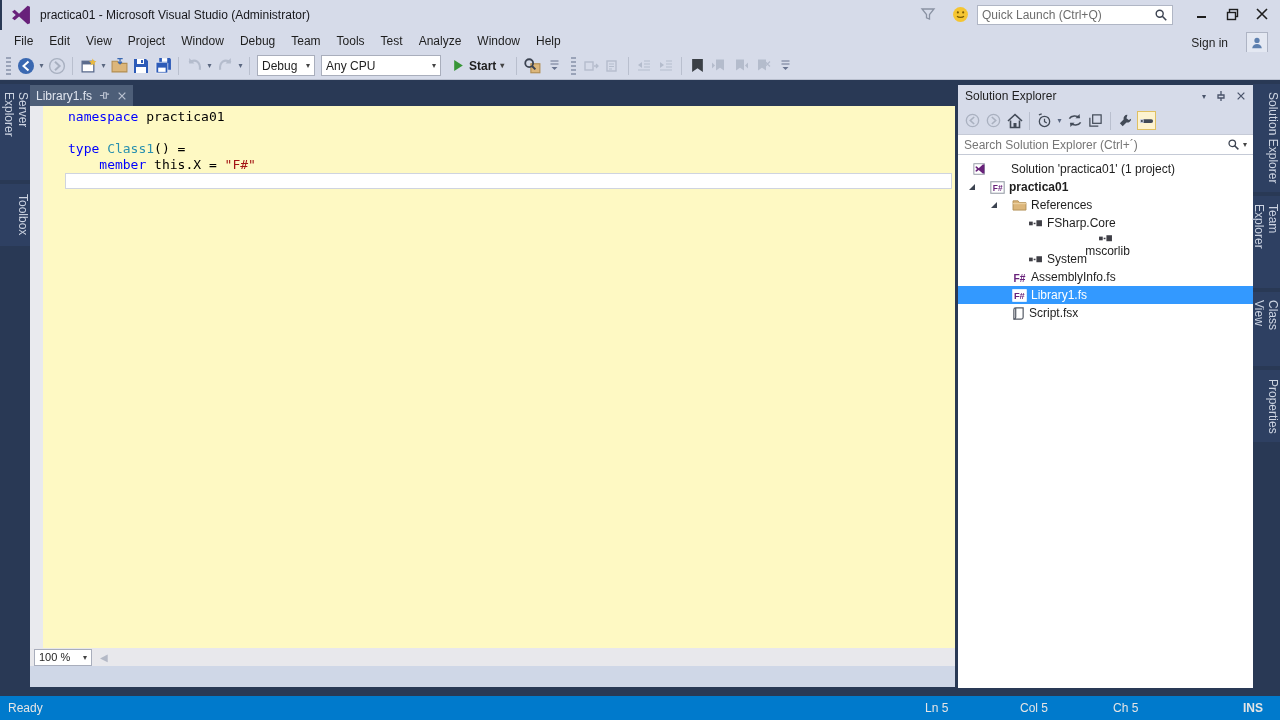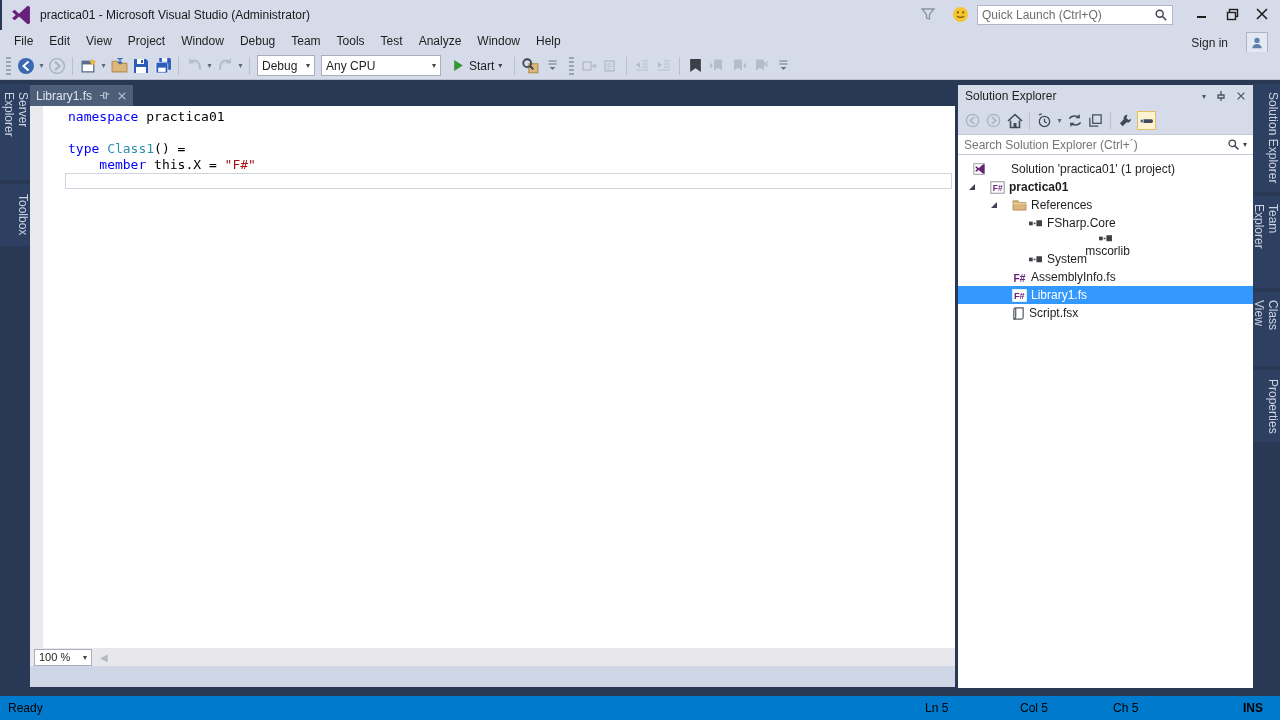--- a/index.html
+++ b/index.html
@@ -25,32 +25,32 @@
   
   .tb-icon{width:20px;height:20px;display:flex;align-items:center;justify-content:center;margin:0 1px;}
   .tb-sep{width:1px;height:18px;background:#b9bfce;margin:0 4px;}
   .tb-grip{width:5px;height:18px;margin:0 4px 0 6px;
            background:repeating-linear-gradient(180deg,#9aa3b8 0 2px,transparent 2px 4px);}
   .tb-caret{width:9px;color:#5a6780;font-size:8px;display:flex;align-items:center;justify-content:center;}
   .combo{height:21px;background:#fff;border:1px solid #a9aebc;box-sizing:border-box;display:flex;align-items:center;
          padding:0 4px;margin:0 3px;}
   .combo .lbl{flex:1;}
   .combo .car{color:#444;font-size:8px;margin-left:6px;}
-  .start-btn{display:flex;align-items:center;margin:0 4px;padding:2px 4px;}
+  .start-btn{display:flex;align-items:center;margin:0 4px;padding:2px 4px;font-weight:bold;}
   .gray{opacity:.55;}
   
   .side-strip{top:80px;bottom:24px;width:30px;background:#293955;}
   .vtab{writing-mode:vertical-rl;color:#cdd4e2;font-size:12px;padding:8px 0;margin:4px 0;width:100%;
         display:flex;justify-content:center;background:#2e4062;cursor:default;box-sizing:border-box;}
   
   .editor-wrap{left:30px;top:85px;width:925px;height:581px;}
   .doc-tab{position:absolute;left:0;top:0;height:21px;background:#4d5e78;color:#dfe4ee;display:flex;
            align-items:center;padding:0 6px;}
   .doc-tab .pin,.doc-tab .x{margin-left:7px;color:#b9c1d0;font-size:11px;display:flex;align-items:center;}
-  .code-pane{position:absolute;left:0;top:21px;width:925px;height:542px;background:#ffffff;}
+  .code-pane{position:absolute;left:0;top:21px;width:925px;height:542px;background:#fef9c3;}
   .code-margin{position:absolute;left:0;top:0;width:13px;height:100%;background:#e9eaee;}
   .code-lines{position:absolute;left:38px;top:3px;font-family:"DejaVu Sans Mono",monospace;
               font-size:13px;line-height:16px;white-space:pre;}
   .tok-kw{color:#0000ff;} .tok-ty{color:#2b91af;} .tok-st{color:#a31515;} .tok-pl{color:#000;}
   .cur-line{position:absolute;left:35px;right:3px;top:67px;height:14px;border:1px solid #cfd4df;background:#fff;}
   .editor-bottom{position:absolute;left:0;top:563px;width:925px;height:18px;background:#e8e8ec;
                  display:flex;align-items:center;}
   .zoom-combo{width:58px;height:17px;background:#fff;border:1px solid #a9aebc;box-sizing:border-box;
               display:flex;align-items:center;padding:0 4px;margin-left:4px;font-size:11px;}
   .hscroll-arrow{color:#b4b9c6;font-size:10px;margin-left:8px;}
@@ -67,21 +67,21 @@
   .se-search{position:absolute;left:0;top:49px;width:100%;height:21px;background:#fff;border-top:1px solid #c5cad6;
              border-bottom:1px solid #c5cad6;box-sizing:border-box;display:flex;align-items:center;padding:0 6px;}
   .se-search .ph{flex:1;color:#767676;}
   .tree{position:absolute;left:0;top:75px;width:100%;bottom:0;overflow:hidden;}
   .trow{position:relative;height:18px;display:flex;align-items:center;cursor:default;}
   .trow .lbl{margin-left:4px;}
   .trow.sel{background:#3399ff;color:#fff;}
   .trow .arrow{position:absolute;top:5px;}
   .bold{font-weight:bold;}
   
-  .statusbar{left:0;top:696px;width:1280px;height:24px;background:#007acc;color:#000000;}
+  .statusbar{left:0;top:696px;width:1280px;height:24px;background:#007acc;color:#e5e5e5;}
   .sb-item{position:absolute;top:5px;}
   svg{display:block;}
 </style>
 </head>
 <body>
 
 <div id="app">
 
   <div class="abs titlebar">
     <span class="abs" style="left:8px;top:4px;">

